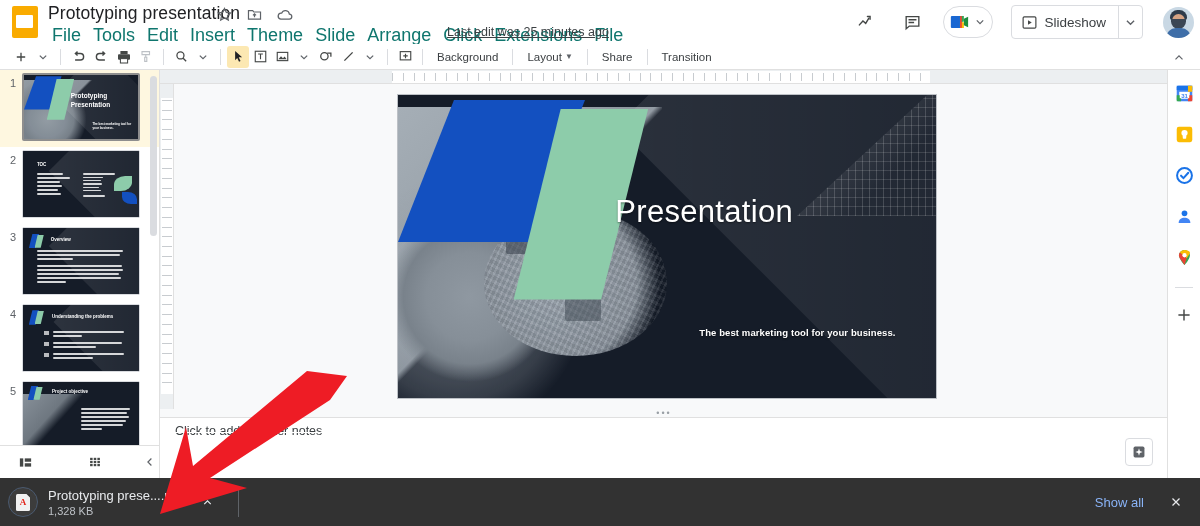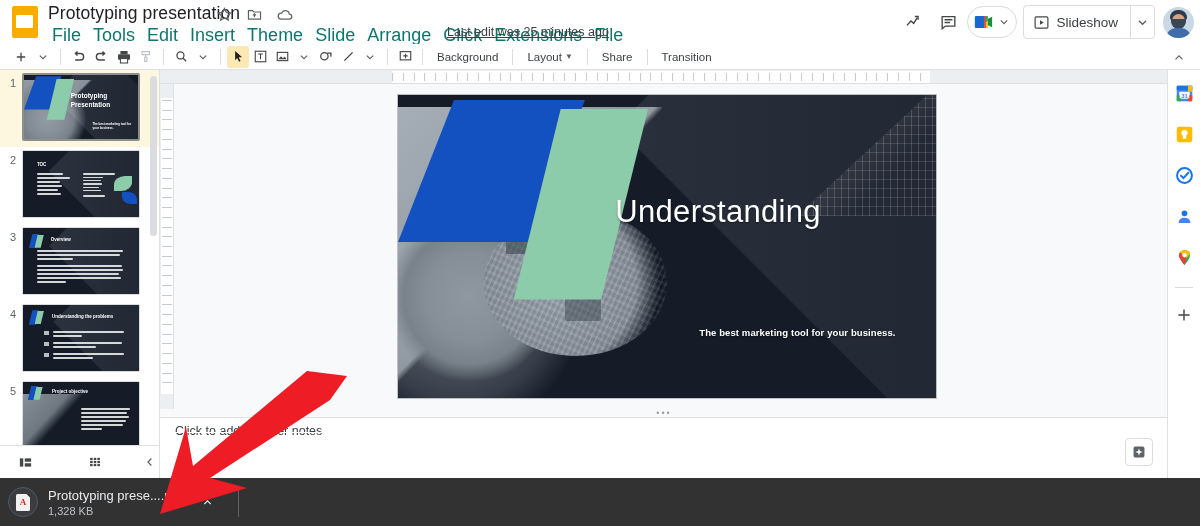--- a/index.html
+++ b/index.html
@@ -38,21 +38,21 @@
     font-size:18px; color:#0f766e; padding:2px 6px; border-radius:3px;
     cursor:pointer; white-space:nowrap;
   }
   .last-edit {
     position:absolute; left:447px; top:25px;
     font-size:12.5px; color:#3c4043; text-decoration:underline; cursor:pointer;
     white-space:nowrap;
   }
 
   
-  .tr-cluster { position:absolute; right:6px; top:4px; height:36px; display:flex; align-items:center; gap:0; }
+  .tr-cluster { position:absolute; right:6px; top:4px; height:36px; display:flex; align-items:center; gap:12px; }
   .icon-btn {
     width:34px; height:34px; border-radius:50%;
     display:flex; align-items:center; justify-content:center;
     cursor:pointer; color:#5f6368;
   }
   .meet-chip {
     height:32px; padding:0 8px 0 6px; border:1px solid #dadce0; border-radius:18px;
     display:flex; align-items:center; gap:4px; cursor:pointer; margin:0 6px 0 2px;
   }
   .meet-icon { width:22px; height:18px; position:relative; }
@@ -806,21 +806,21 @@
     </div>
 
     <div class="slide">
       <div class="s-photo"></div>
       <div class="s-chip"></div>
       <div class="s-diagband"></div>
       <div class="s-circuit-tr"></div>
       <div class="s-blue"></div>
       <div class="s-green"></div>
       <div class="s-title">
-        <div>Understanding</div>
+        <div>Presentation</div>
       </div>
       <div class="s-sub">The best marketing tool for your business.</div>
     </div>
   </div>
 
   <div class="notes-handle">
     <span>•••</span>
   </div>
 
   <div class="notes">
@@ -902,20 +902,28 @@
         <div class="dl-name">Prototyping prese....pdf</div>
         <div class="dl-size">1,328 KB</div>
       </div>
       <div class="dl-caret">
         <svg width="13" height="13" viewBox="0 0 20 20">
           <path d="M5 12.5l5-5 5 5" fill="none" stroke="#e8eaed" stroke-width="1.8"></path>
         </svg>
       </div>
     </div>
     <div class="dl-sep"></div>
+    <div class="dl-right">
+      <div class="show-all">Show all</div>
+      <div class="dl-close">
+        <svg width="14" height="14" viewBox="0 0 20 20">
+          <path d="M5 5l10 10M15 5L5 15" stroke="#e8eaed" stroke-width="1.8" fill="none"></path>
+        </svg>
+      </div>
+    </div>
   </div>
 
   <svg class="arrow-overlay" viewBox="0 0 1200 526">
     <g>
       <path d="M347,376 L307,371 L193,466 L186,427 L160,514 L247,488 L210,478 L330,400 Z" fill="#ee1c25"></path>
     </g>
   </svg>
 
 </div>
 

